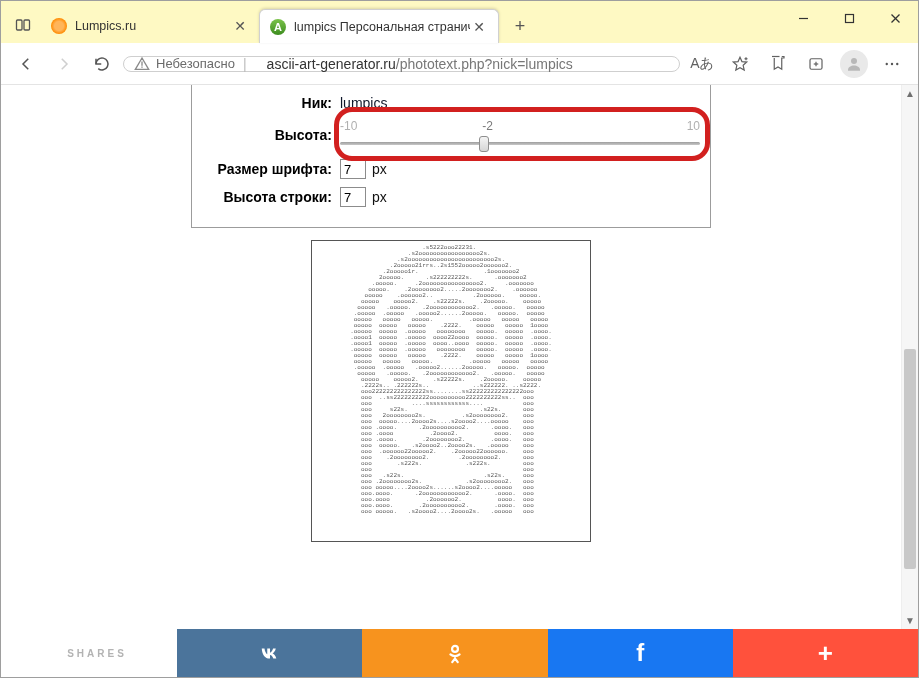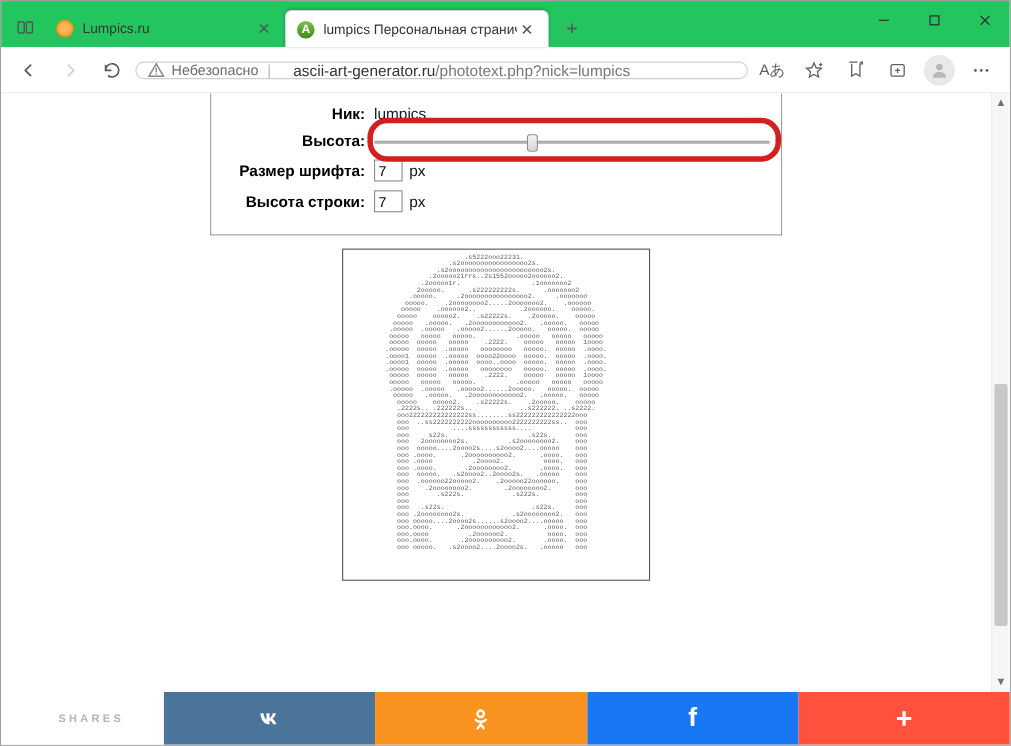--- a/index.html
+++ b/index.html
@@ -1,20 +1,20 @@
 <!DOCTYPE html>
 <html><head>
 <meta charset="utf-8">
 <style>
   * { box-sizing: border-box; margin: 0; padding: 0; }
   html, body { width: 919px; height: 678px; overflow: hidden; font-family: "Segoe UI", Arial, sans-serif; }
   body { background: #fff; display: flex; flex-direction: column; border: 1px solid #9e9e9e; }
 
   
-  .titlebar { height: 42px; background: #22c55e; display: flex; align-items: flex-start; }
+  .titlebar { height: 42px; background: #fef9c3; display: flex; align-items: flex-start; }
   .tabs-row { display: flex; align-items: center; height: 42px; flex: 1; padding-left: 6px; }
   .tab-manage { width: 28px; height: 28px; display:flex;align-items:center;justify-content:center;margin:6px 4px 0 2px;color:#555;}
   .tab-manage svg { width:16px; height:16px; }
   .tab { display:flex; align-items:center; height:34px; margin-top:8px; border-radius:6px 6px 0 0; padding:0 10px; min-width:218px; max-width:240px; font-size:12.5px; color:#333; position:relative; }
   .tab.inactive { background:transparent; }
   .tab.active { background:#fff; box-shadow: 0 -1px 3px rgba(0,0,0,.15); border:1px solid #d0d0d0; border-bottom:none;}
   .tab .favicon { width:16px; height:16px; border-radius:8px; margin-right:8px; flex:none; display:flex;align-items:center;justify-content:center; font-size:11px;}
   .tab .lbl { flex:1; white-space:nowrap; overflow:hidden; text-overflow:clip; }
   .tab .close { width:18px; height:18px; color:#555; display:flex;align-items:center;justify-content:center; font-size:14px; }
   .newtab { width:30px; height:30px; margin-top:8px; margin-left:6px; display:flex;align-items:center;justify-content:center;color:#555;font-size:18px;}
@@ -62,21 +62,21 @@
   .px { margin-left:6px; color:#111;}
   .apply-row { text-align:center; margin-top:6px;}
   .apply-btn { font-size:13px; padding:2px 16px; border:1px solid #8a8a8a; background:linear-gradient(#fbfbfb,#e4e4e4); border-radius:3px; color:#000;}
 
   .art-frame { margin-top:12px; border:1px solid #555; width:280px; height:302px; overflow:hidden; background:#fff; display:flex; justify-content:center; padding-top:4px;}
   .ascii { font-family: "Courier New", monospace; font-size:6px; line-height:6px; letter-spacing:0; white-space:pre; color:#5b5b5b; }
 
   
   .sharebar { height:48px; display:flex; }
   .sh { display:flex;align-items:center;justify-content:center; }
-  .sh.title { width:148px; background:#fff; color:#b3b3b3; font-size:10px; letter-spacing:3px; font-weight:600;padding-left:16px;}
+  .sh.title { width:176px; background:#fff; color:#b3b3b3; font-size:10px; letter-spacing:3px; font-weight:600;padding-left:16px;}
   .sh.vk { flex:1; background:#4b749b; color:#fff; font-weight:bold; font-size:22px;}
   .sh.ok { flex:1; background:#f7931e; color:#fff;}
   .sh.fb { flex:1; background:#1877f2; color:#fff; font-weight:bold; font-size:24px; font-family:Arial;}
   .sh.more { flex:1; background:#ff513c; color:#fff; font-size:26px; font-weight:bold;}
   .sh svg { width:22px; height:22px; fill:#fff;}
 </style>
 </head>
 <body>
 
 <div class="titlebar">
@@ -196,20 +196,25 @@
   <div class="page">
     <div class="form-box">
       <div class="form-row">
         <label>Ник:</label>
         <span class="val">lumpics</span>
       </div>
       <div class="form-row">
         <label>Высота:</label>
         <div class="slider-wrap">
           <div class="highlight"></div>
+          <div class="slider-labels">
+            <span>-10</span>
+            <span class="center-lbl">-2</span>
+            <span>10</span>
+          </div>
           <div class="track">
             <div class="line"></div>
             <div class="thumb"></div>
           </div>
         </div>
       </div>
       <div class="form-row">
         <label>Размер шрифта:</label>
         <input class="num-in" value="7" style="">
         <span class="px">px</span>

